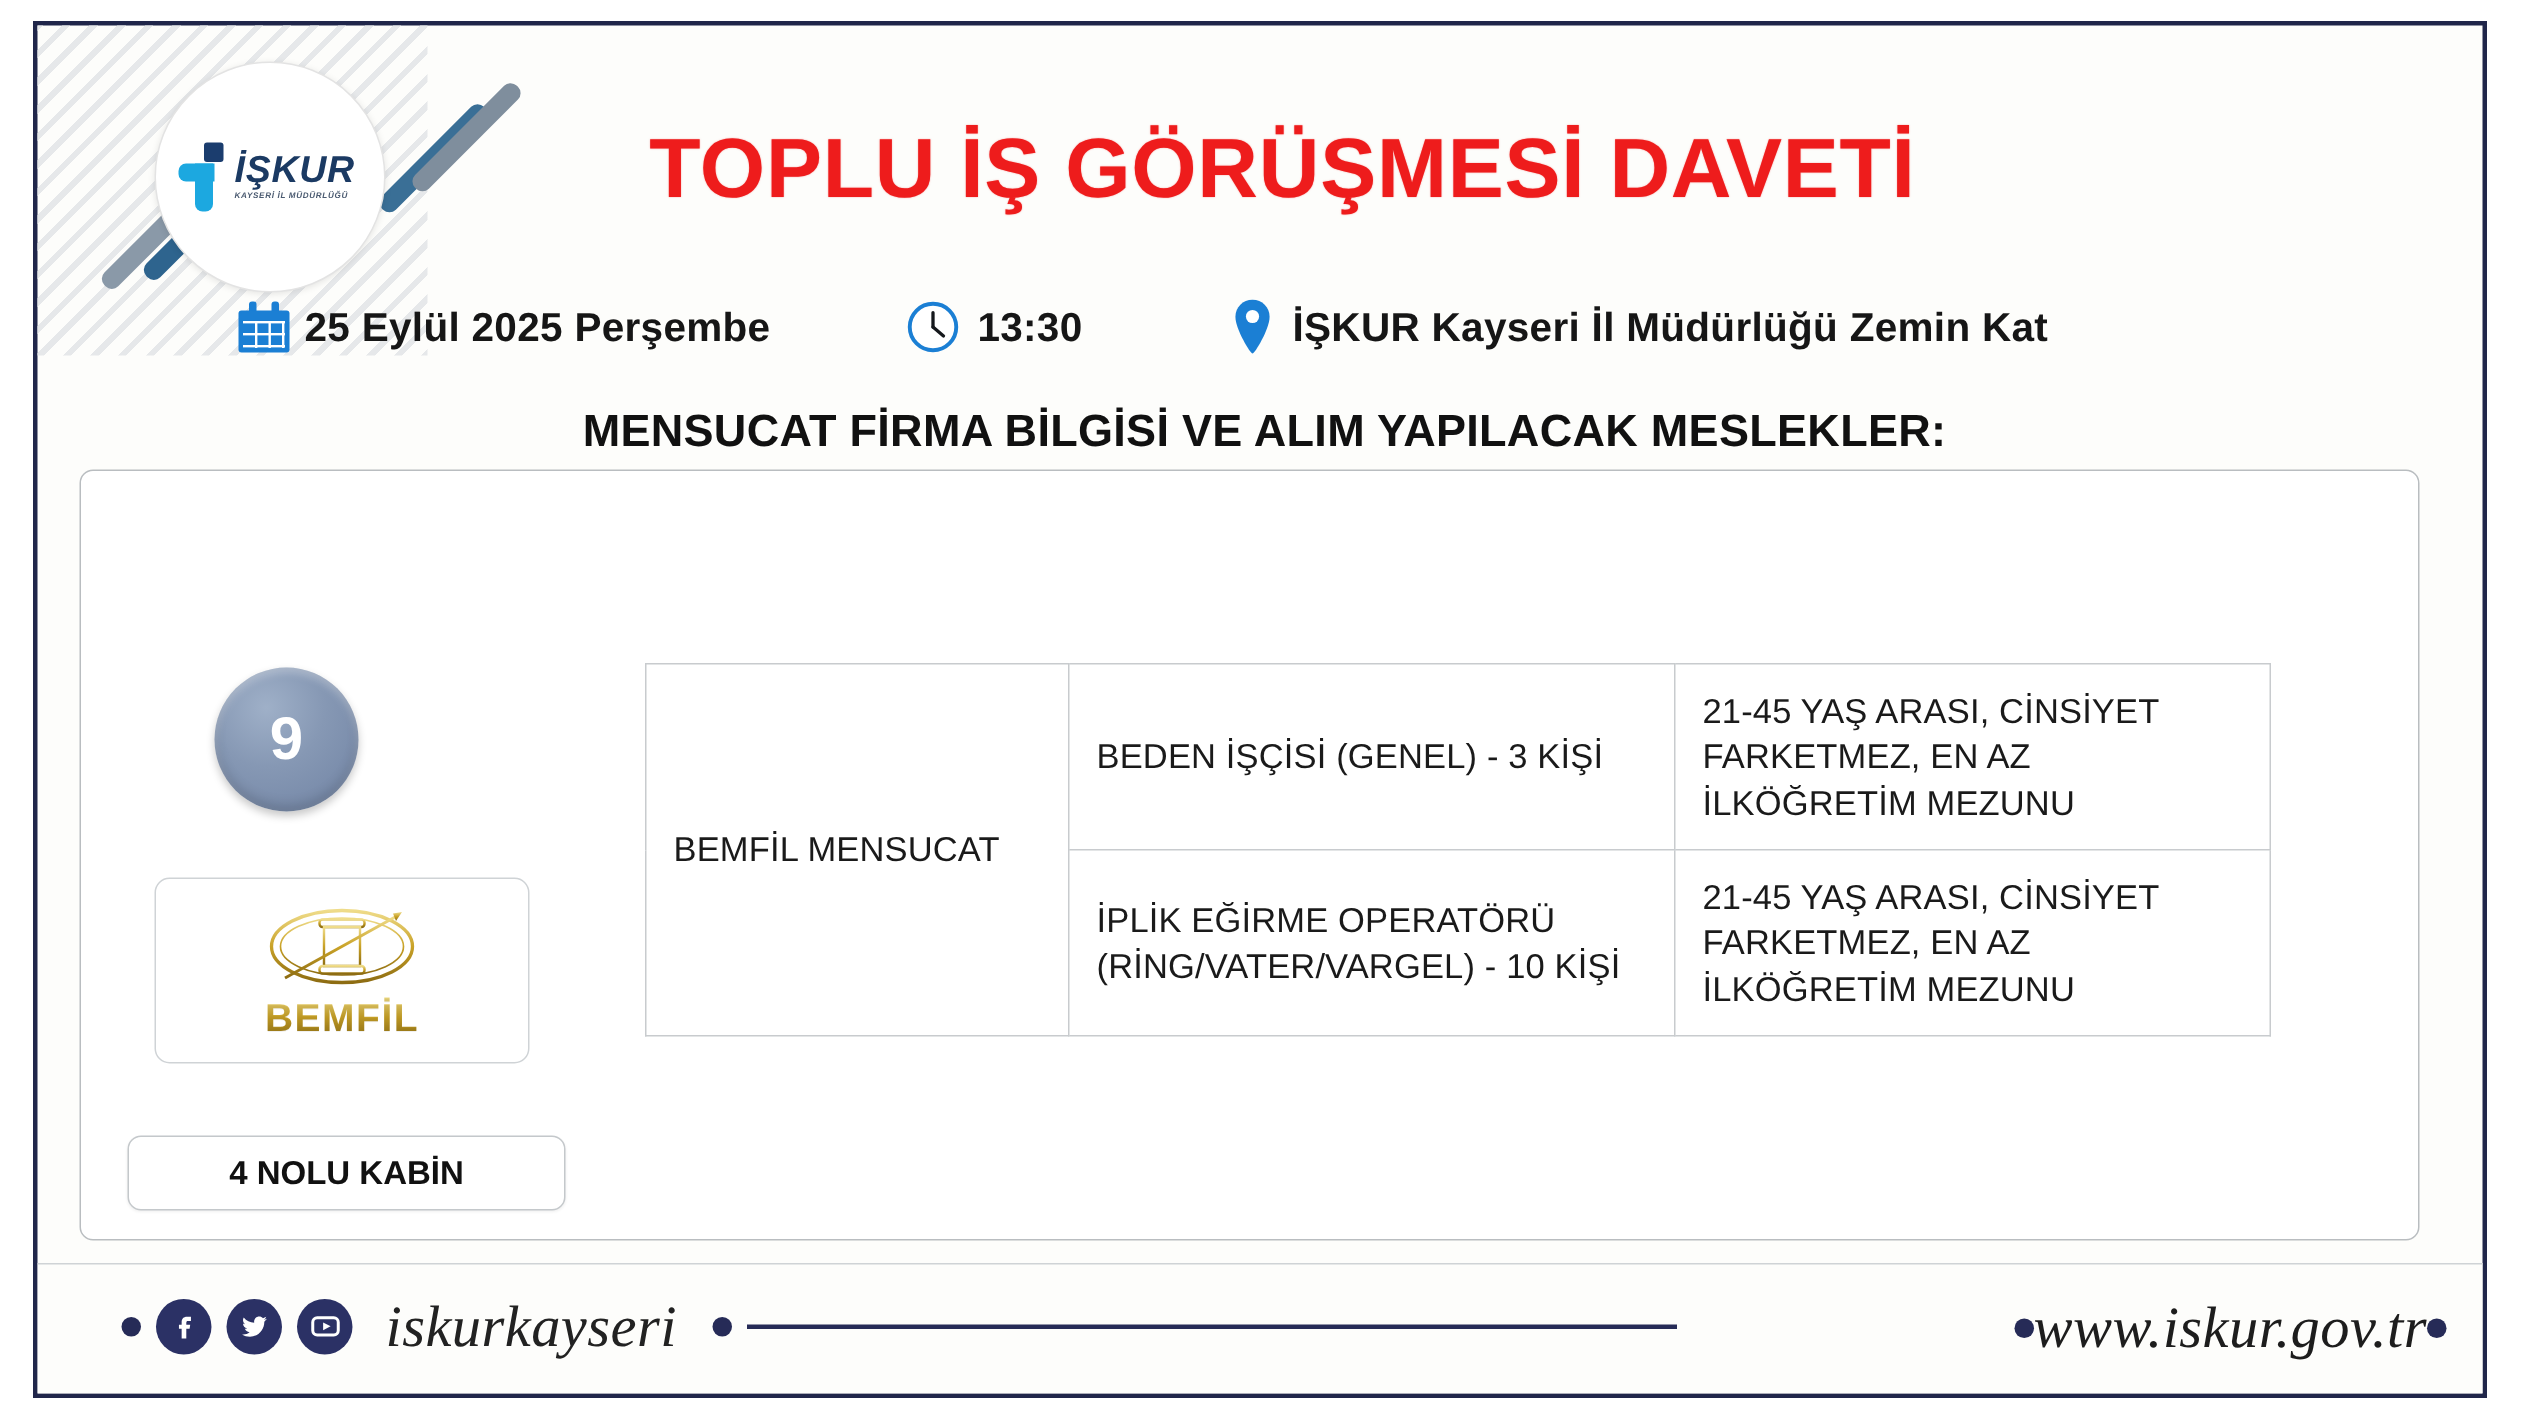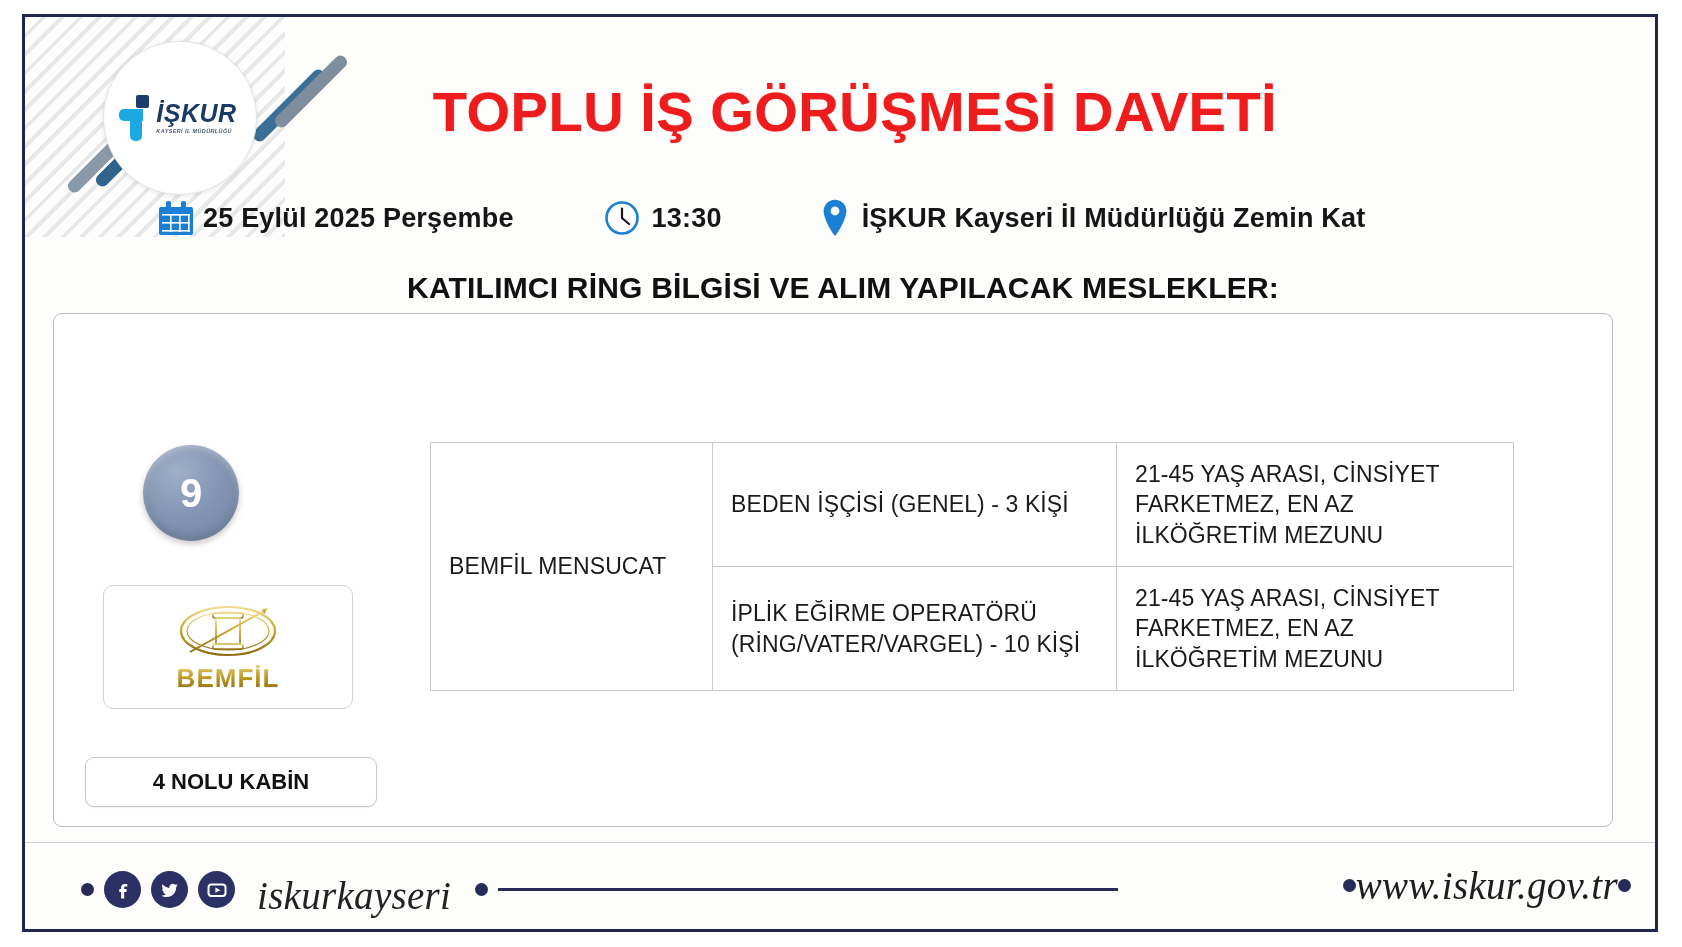--- a/index.html
+++ b/index.html
@@ -152,21 +152,21 @@
   .footer{
     position:absolute;left:0;bottom:0;width:1636px;height:86px;
     border-top:1px solid #cfd3d6;
     background:#fdfdfb;
   }
   .foot-left{position:absolute;left:56px;top:18px;display:flex;align-items:center;gap:10px;}
   .dotlink{width:13px;height:13px;border-radius:50%;background:#262b57;}
   .soc{width:37px;height:37px;border-radius:50%;background:#2b3165;display:flex;align-items:center;justify-content:center;}
   .handle{
     font-family:"Liberation Serif","DejaVu Serif",serif;
-    font-style:italic;font-size:39px;color:#222;margin:12px 14px 0 12px;letter-spacing:.3px;
+    font-style:italic;font-size:39px;color:#222;margin:1px 14px 0 12px;letter-spacing:.3px;
   }
   .foot-line{height:3px;background:#262b57;}
   .foot-right{position:absolute;right:30px;top:20px;display:flex;align-items:center;}
   .url{
     font-family:"Liberation Serif","DejaVu Serif",serif;
     font-style:italic;font-size:39px;color:#1d1d1d;margin:0 0;letter-spacing:.3px;
   }
 </style>
 </head>
 <body>
@@ -223,21 +223,21 @@
     <div class="info-item">
       <svg class="pin-icon" viewBox="0 0 26 38">
         <path d="M13 0.8C6.6 0.8 1.6 5.8 1.6 12.1c0 8.3 10 24.6 11.4 24.6S24.4 20.4 24.4 12.1C24.4 5.8 19.4 0.8 13 0.8z" fill="#1b7fd4"></path>
         <circle cx="13" cy="12" r="4.4" fill="#ffffff"></circle>
       </svg>
       <span class="info-text">İŞKUR Kayseri İl Müdürlüğü Zemin Kat</span>
     </div>
 
   </div>
 
-  <div class="section-head">KATILIMCI RİNG BİLGİSİ VE ALIM YAPILACAK MESLEKLER:</div>
+  <div class="section-head">MENSUCAT FİRMA BİLGİSİ VE ALIM YAPILACAK MESLEKLER:</div>
 
   <div class="card"></div>
 
   <div class="badge">9</div>
 
   <div class="logo-box">
     <svg class="bemfil-mark" viewBox="0 0 120 62">
       <defs>
         <linearGradient id="gld" x1="0" y1="0" x2="0" y2="1">
           <stop offset="0" stop-color="#efdc8a"></stop>

